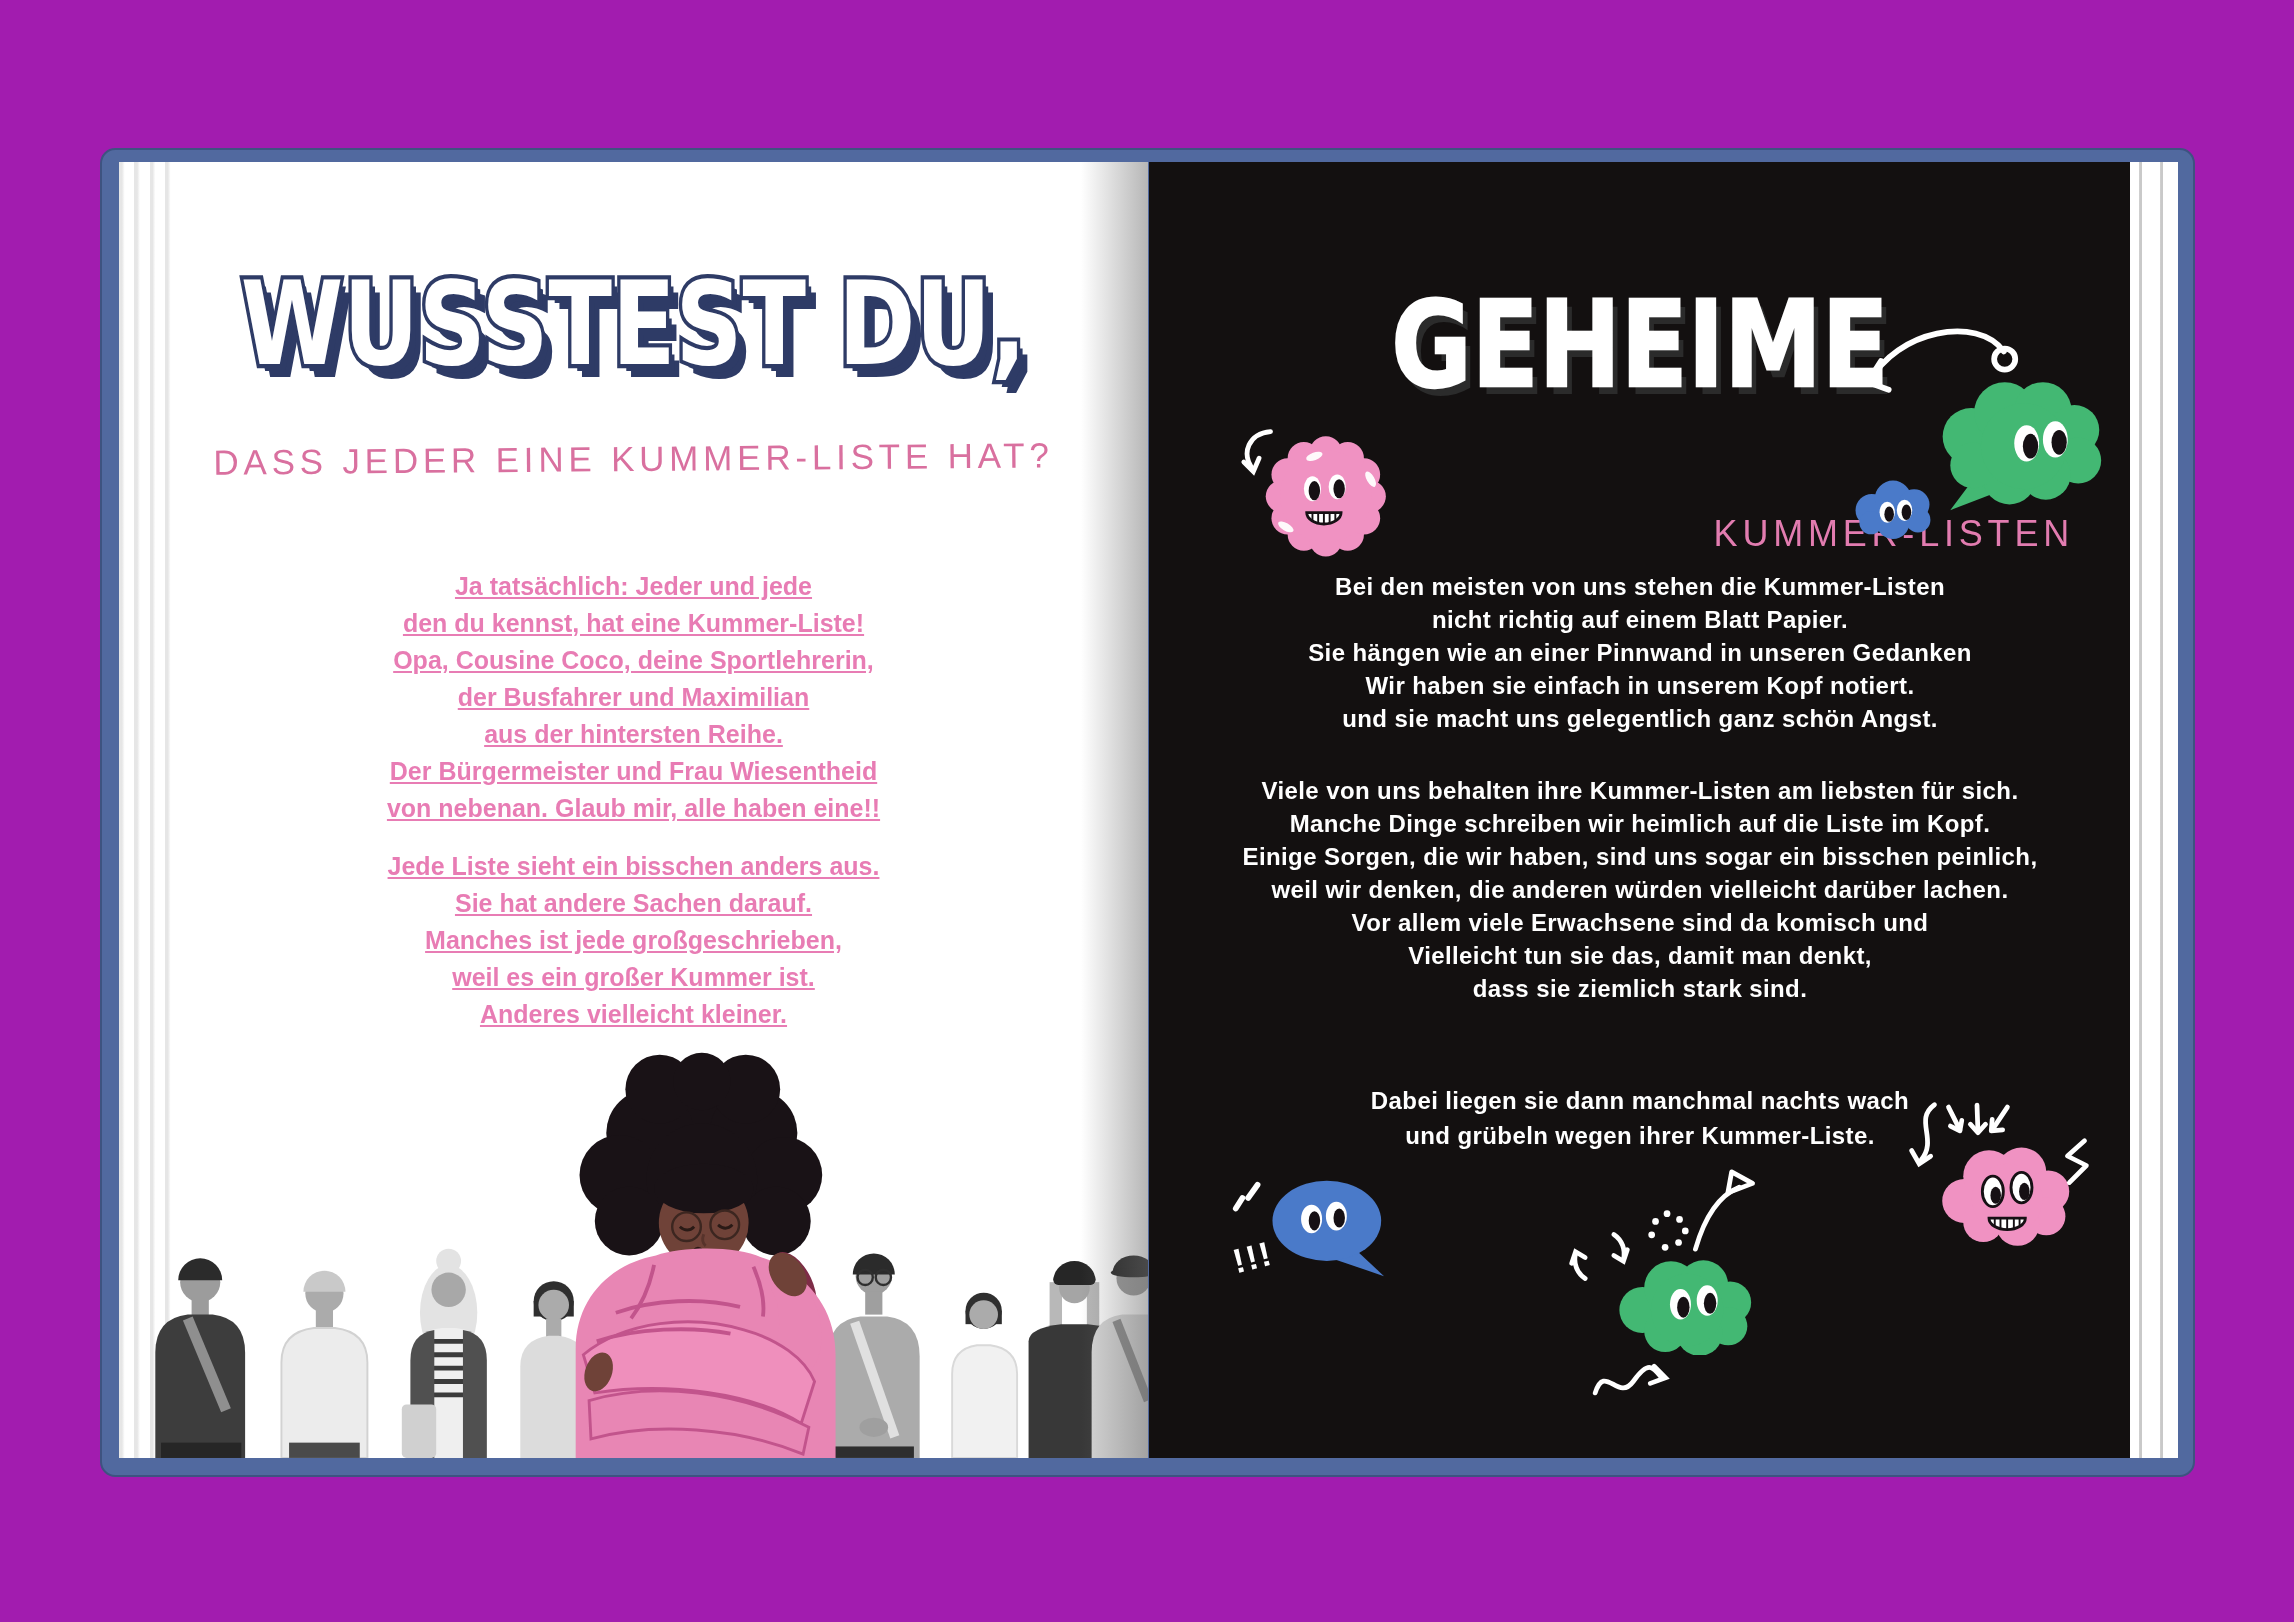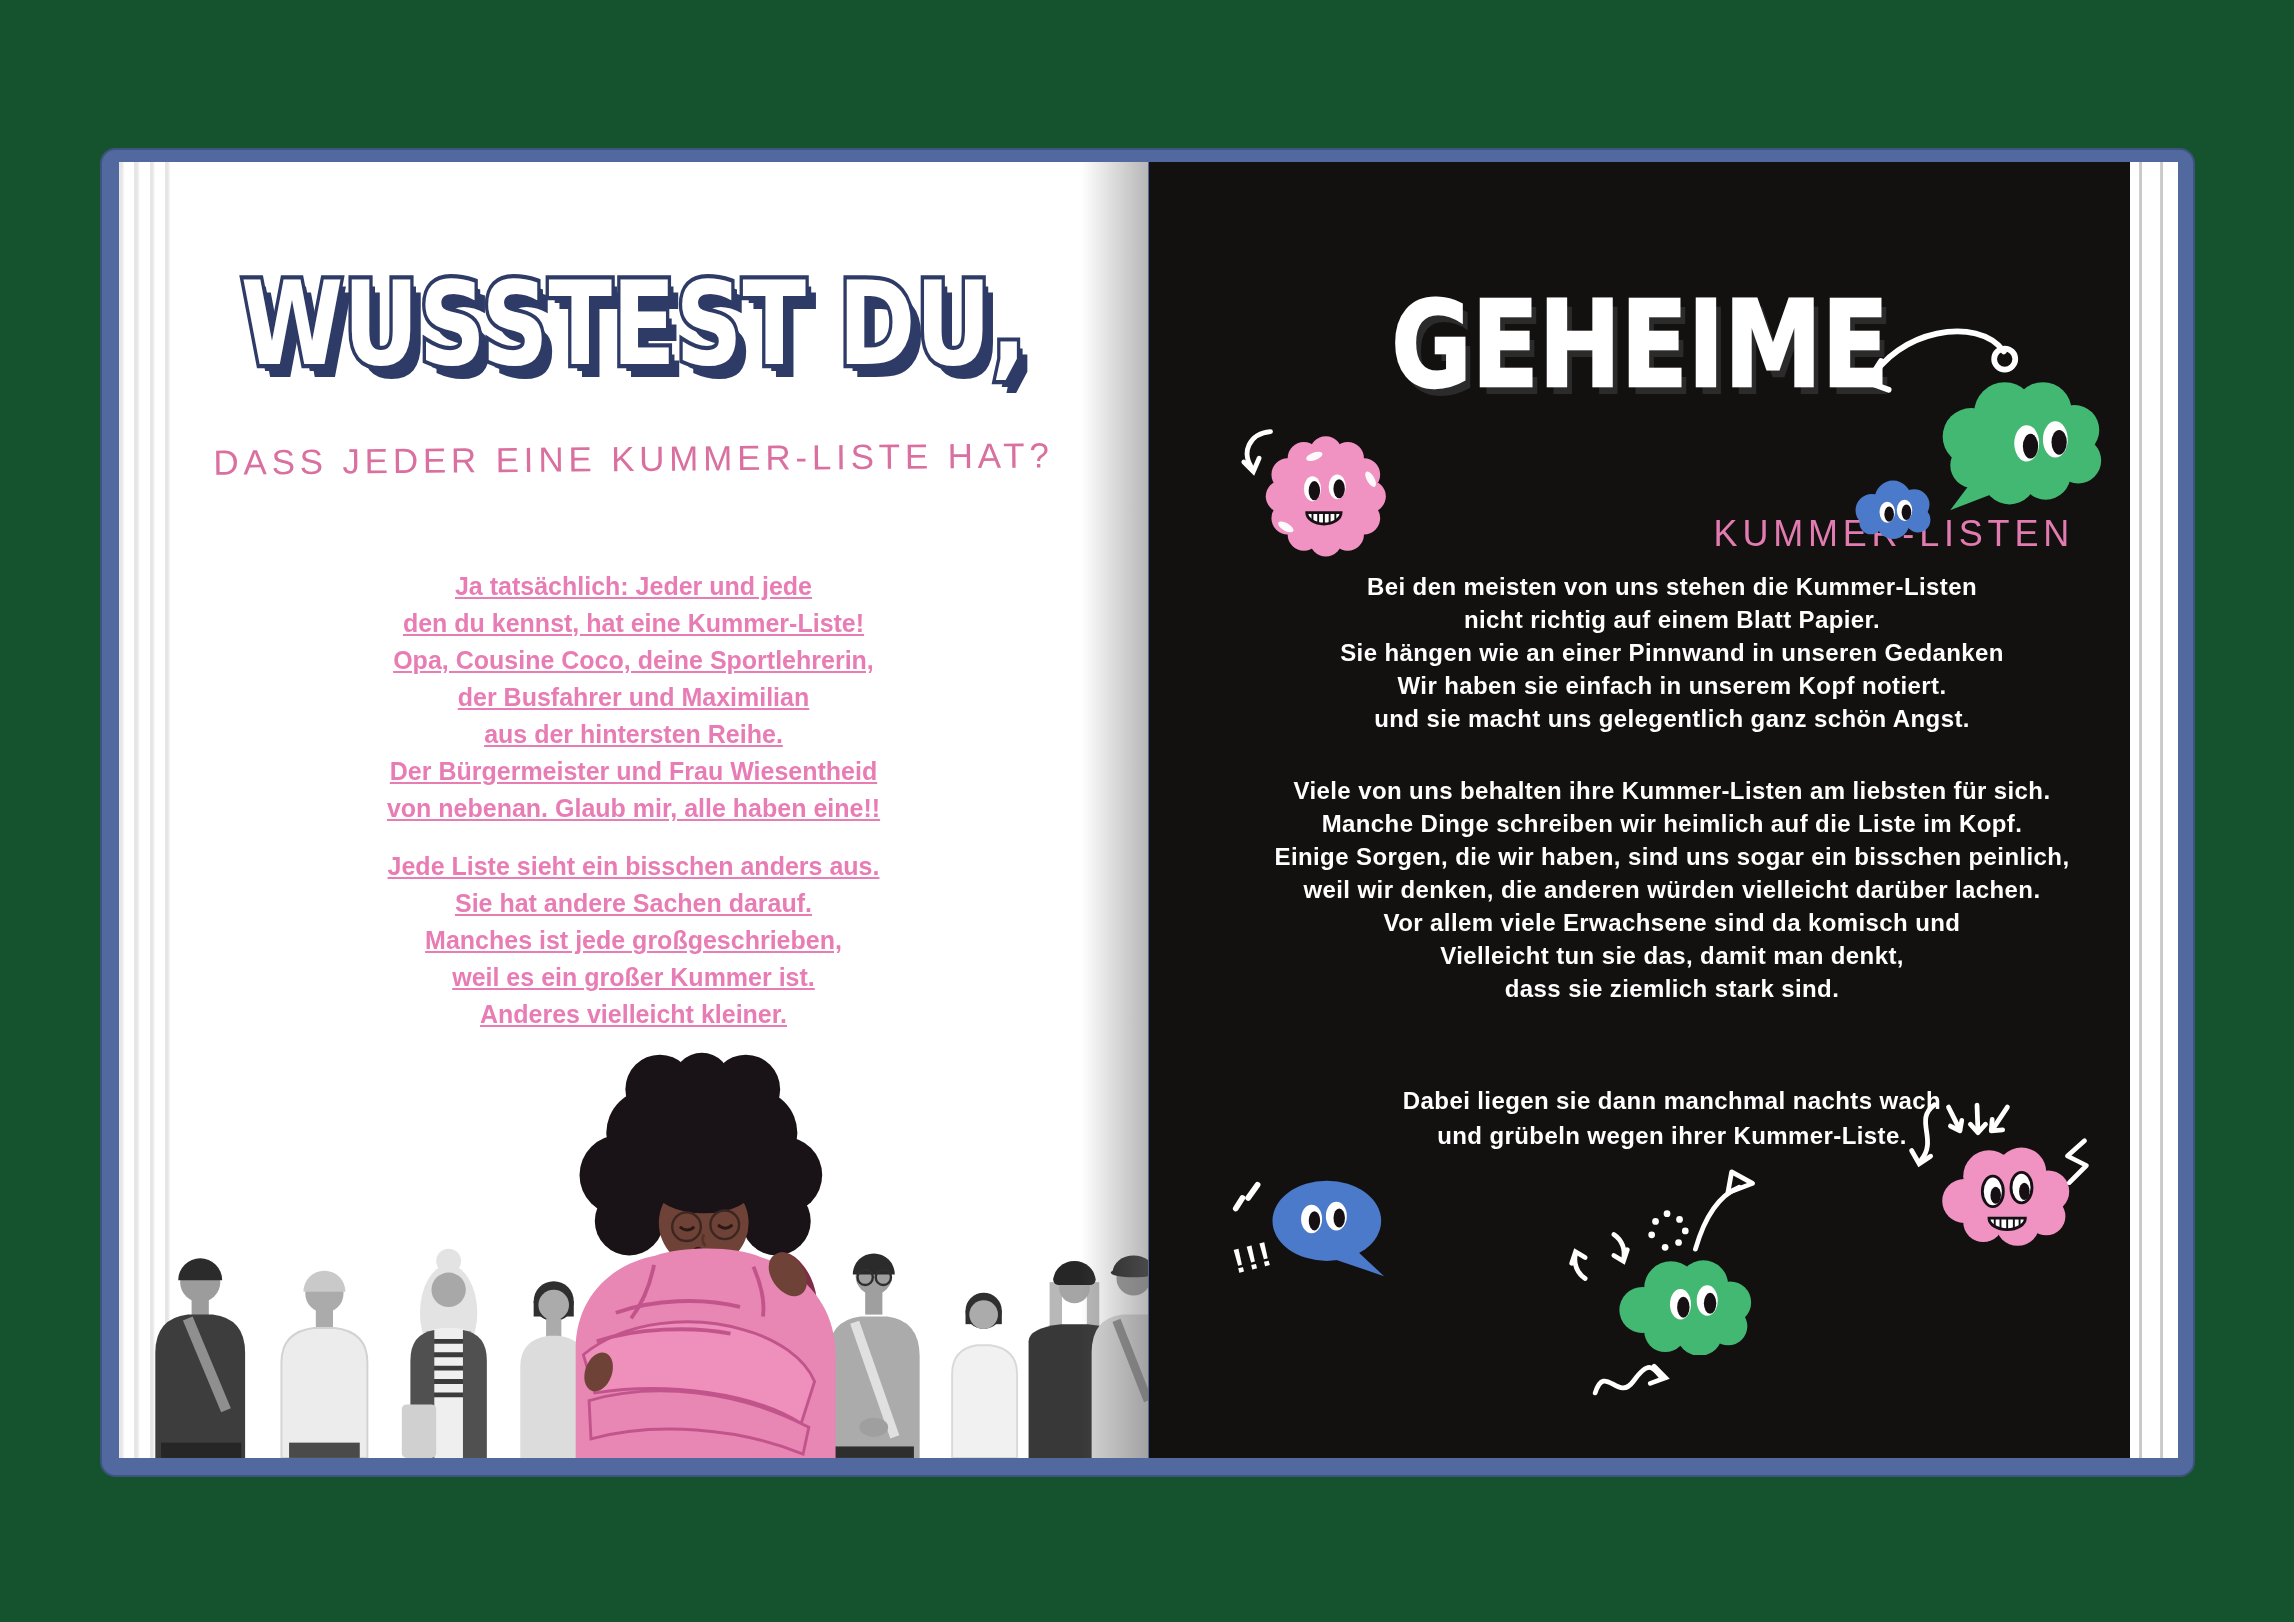--- a/index.html
+++ b/index.html
@@ -1,16 +1,16 @@
 <!DOCTYPE html>
 <html><head>
 <meta charset="utf-8">
 <style>
   html,body{margin:0;padding:0;background:#ffffff;}
-  .canvas{position:relative;width:2294px;height:1622px;background:#14532d;overflow:hidden;
+  .canvas{position:relative;width:2294px;height:1622px;background:#a21caf;overflow:hidden;
           font-family:"Liberation Sans",sans-serif;}
   .book{position:absolute;left:100px;top:148px;width:2095px;height:1329px;
         background:#51699f;border:2.9px solid #3e5380;border-radius:15.3px;box-sizing:border-box;}
   .page-left{position:absolute;left:17px;top:12.4px;width:1029px;height:1296px;background:#ffffff;overflow:hidden;}
   .page-right{position:absolute;left:1047px;top:12.4px;width:982px;height:1296px;background:#131010;overflow:hidden;}
   .page-stack-right{position:absolute;left:2028px;top:12.4px;width:48px;height:1296px;
         background:repeating-linear-gradient(90deg,#ffffff 0 8.6px,#c9c9c9 9.6px 11.5px,#ffffff 12.4px 21px);}
   .edge-stripes-left{position:absolute;left:0;top:0;width:52px;height:100%;
         background:repeating-linear-gradient(90deg,#e6e6e6 0 2.9px,#ffffff 5.7px 15.3px);}
   .spine-shadow{position:absolute;right:0;top:0;width:67px;height:100%;
@@ -26,21 +26,21 @@
         font-weight:bold;font-size:25px;line-height:37px;text-decoration:underline;}
   .l-para.p1{top:406px;} .l-para.p2{top:686px;}
   .r-title{position:absolute;left:0;top:113px;width:100%;text-align:center;
         font-family:"DejaVu Sans",sans-serif;font-weight:bold;font-size:98px;color:#ffffff;
         -webkit-text-stroke:1.9px #ffffff;text-shadow:5.7px 6.7px 0 #2b2b2b;
         transform:scaleY(1.22);transform-origin:top center;white-space:nowrap;}
   .r-subtitle{position:absolute;left:0;top:351px;width:100%;text-align:right;
         font-size:36px;letter-spacing:4.8px;color:#e27cb0;font-weight:400;
         transform:translateX(-57px);white-space:nowrap;}
   .r-para{position:absolute;left:0;width:100%;text-align:center;color:#ffffff;
-        font-weight:bold;font-size:24px;line-height:33px;letter-spacing:0.4px;padding-left:32px;}
+        font-weight:bold;font-size:24px;line-height:33px;letter-spacing:0.4px;}
   .r-para.p1{top:408px;} .r-para.p2{top:612px;} .r-para.p3{top:921px;line-height:35px;}
   .doodle{position:absolute;}
   .bang{position:absolute;left:84px;top:1076px;color:#ffffff;font-weight:bold;font-size:34px;
         transform:rotate(-14deg);letter-spacing:1.9px;}
   .illustration{position:absolute;left:0;bottom:0;width:1029px;height:432px;}
 </style>
 </head>
 <body>
 
 <div class="canvas">

